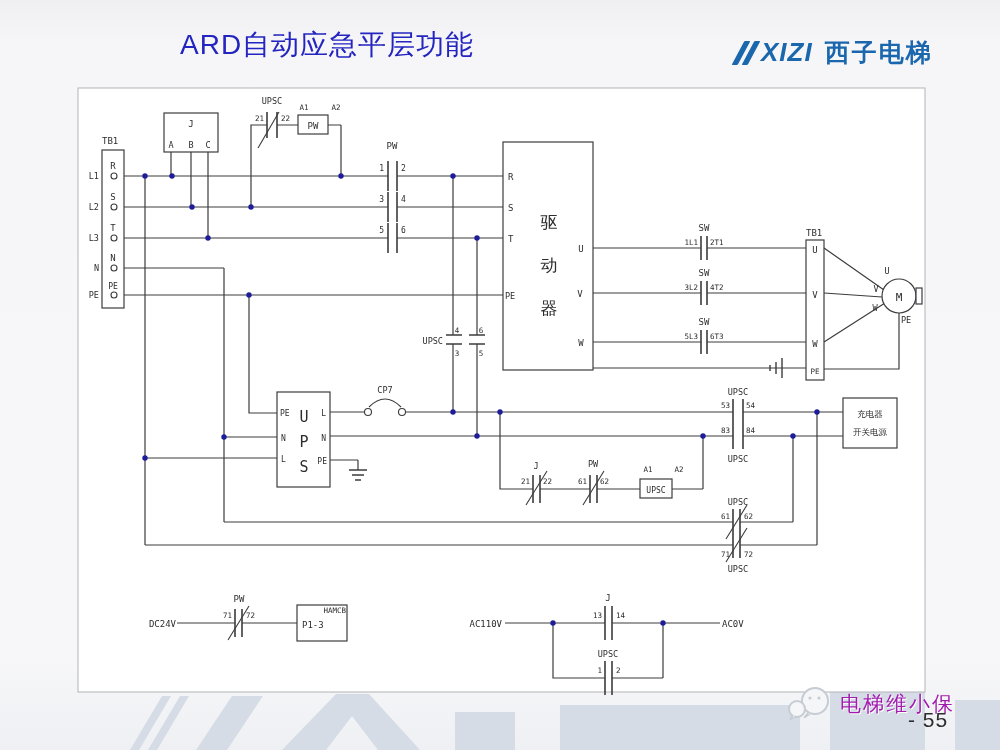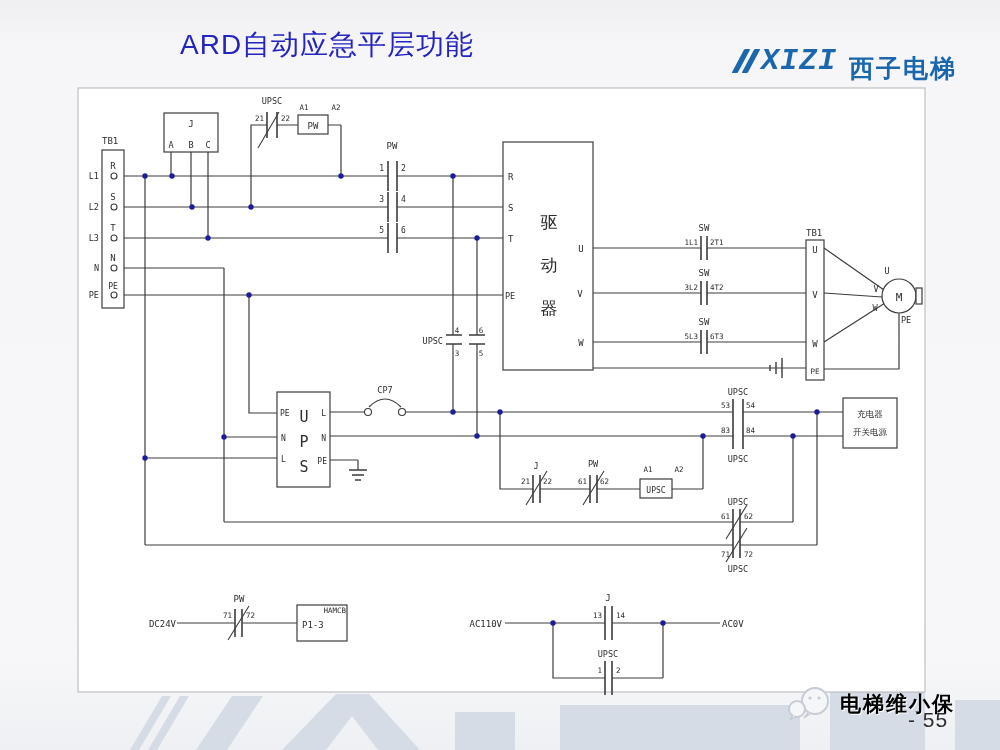--- a/index.html
+++ b/index.html
@@ -10,27 +10,27 @@
   }
   .slide-title{
     position:absolute;left:148px;top:26px;
     font-size:28px;font-weight:normal;color:#2424c0;letter-spacing:1px;margin-left:32px;
   }
   .logo{
     position:absolute;left:738px;top:36px;display:flex;align-items:center;color:#1b67ae;
   }
   .logo .slash{width:6px;height:24px;background:#1b67ae;transform:skewX(-28deg);margin-right:4px;border-radius:1px;}
   .logo .slash.s2{margin-right:7px;}
-  .logo .brand{font-size:30px;font-weight:bold;font-style:italic;letter-spacing:1px;font-family:Liberation Mono, monospace;}
-  .logo .brand-cn{font-size:25px;font-weight:bold;margin-left:12px;letter-spacing:2px;margin-top:16px;}
+  .logo .brand{font-size:26px;font-weight:bold;font-style:italic;letter-spacing:1px;}
+  .logo .brand-cn{font-size:25px;font-weight:bold;margin-left:12px;letter-spacing:2px;}
   .watermark{
     position:absolute;left:788px;top:686px;display:flex;align-items:center;gap:6px;
   }
   .watermark .wm-text{
-    font-size:21px;font-weight:bold;color:#000000;letter-spacing:2px;
+    font-size:21px;font-weight:normal;color:#a21caf;letter-spacing:2px;
     text-shadow:1px 1px 0 #ffffff;
   }
   .page-number{
     position:absolute;left:908px;top:708px;font-size:21px;color:#2e2e30;letter-spacing:1px;
   }
   svg text{font-family:"DejaVu Sans Mono","DejaVu Sans",monospace;fill:#2d2d2f;}
   .f7{font-size:7.5px}.f8{font-size:8px}.f85{font-size:8.5px}.f9{font-size:9px}.f11{font-size:11px}.f15{font-size:15px}.f17{font-size:17px}
 </style>
 </head>
 <body>

